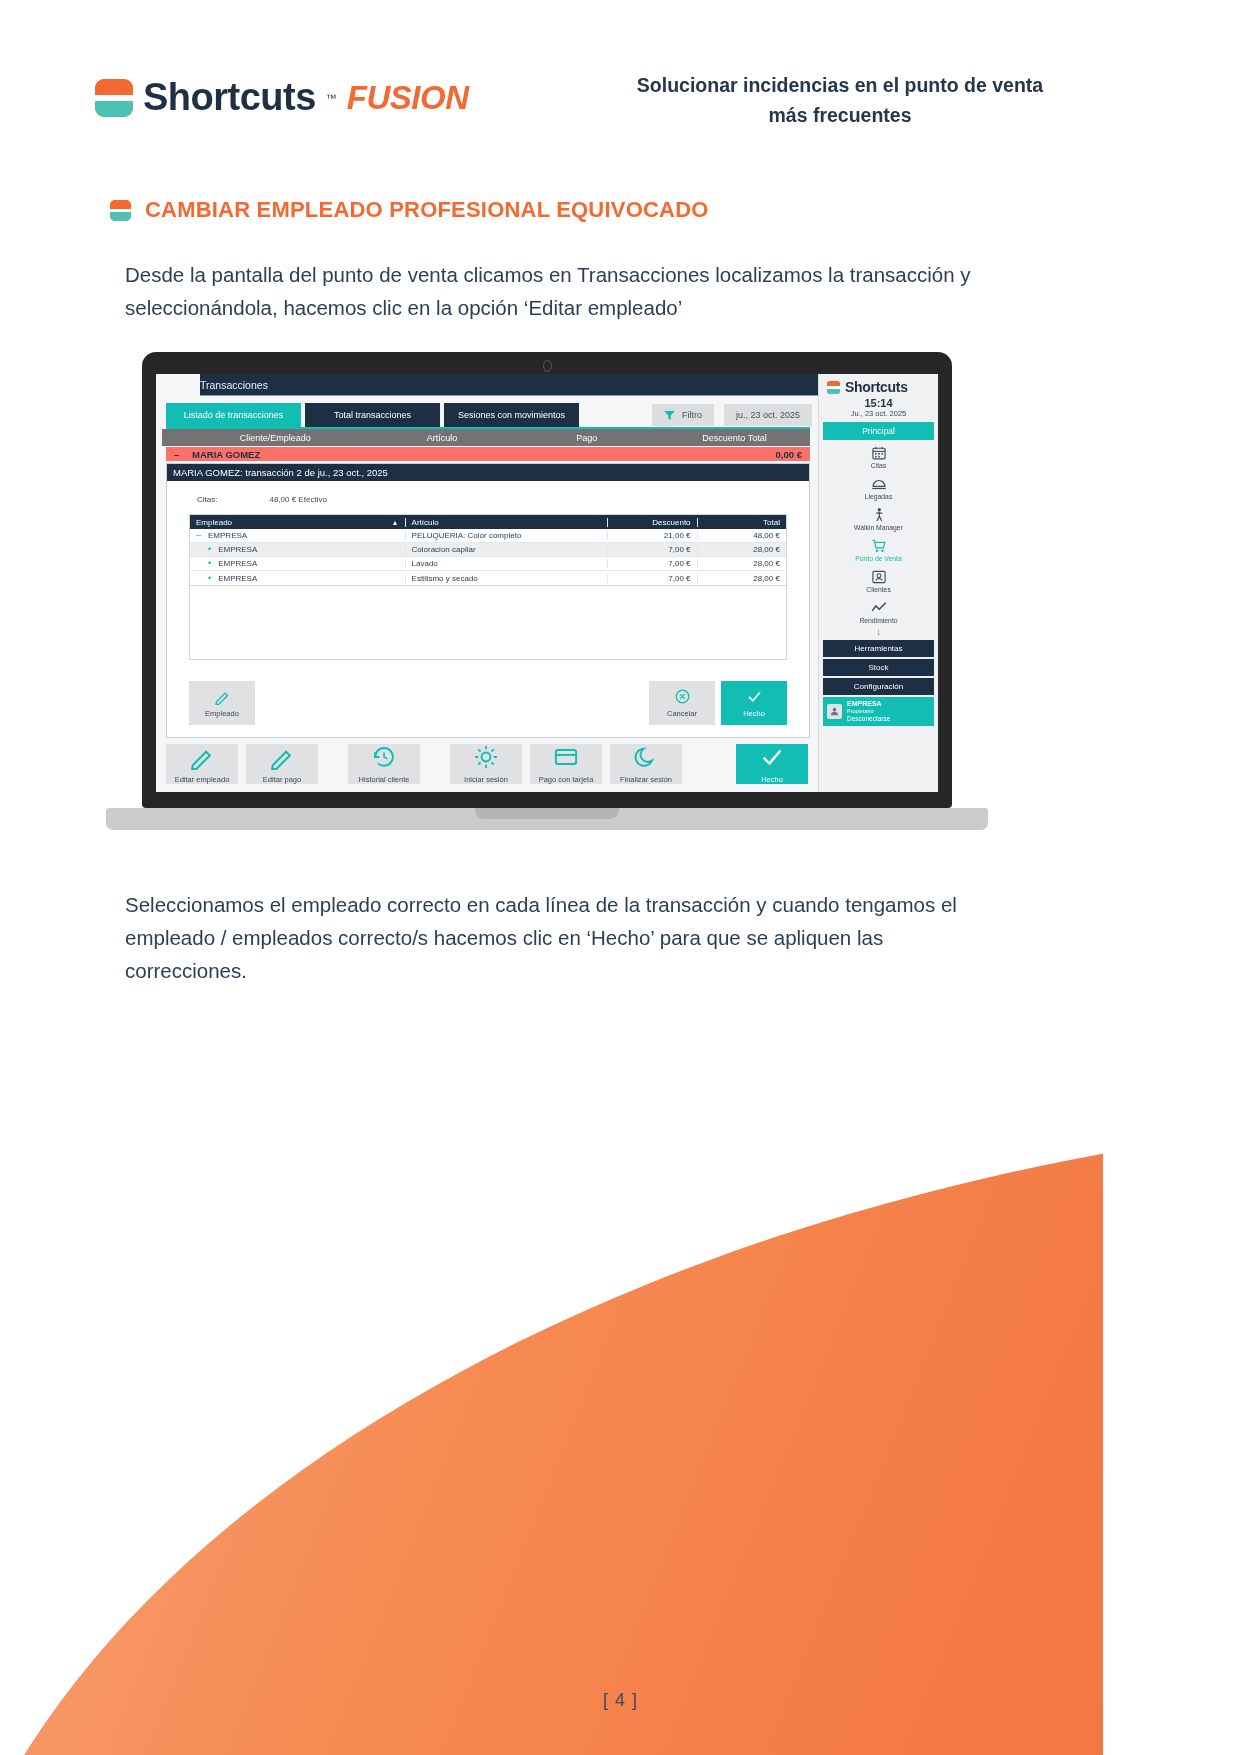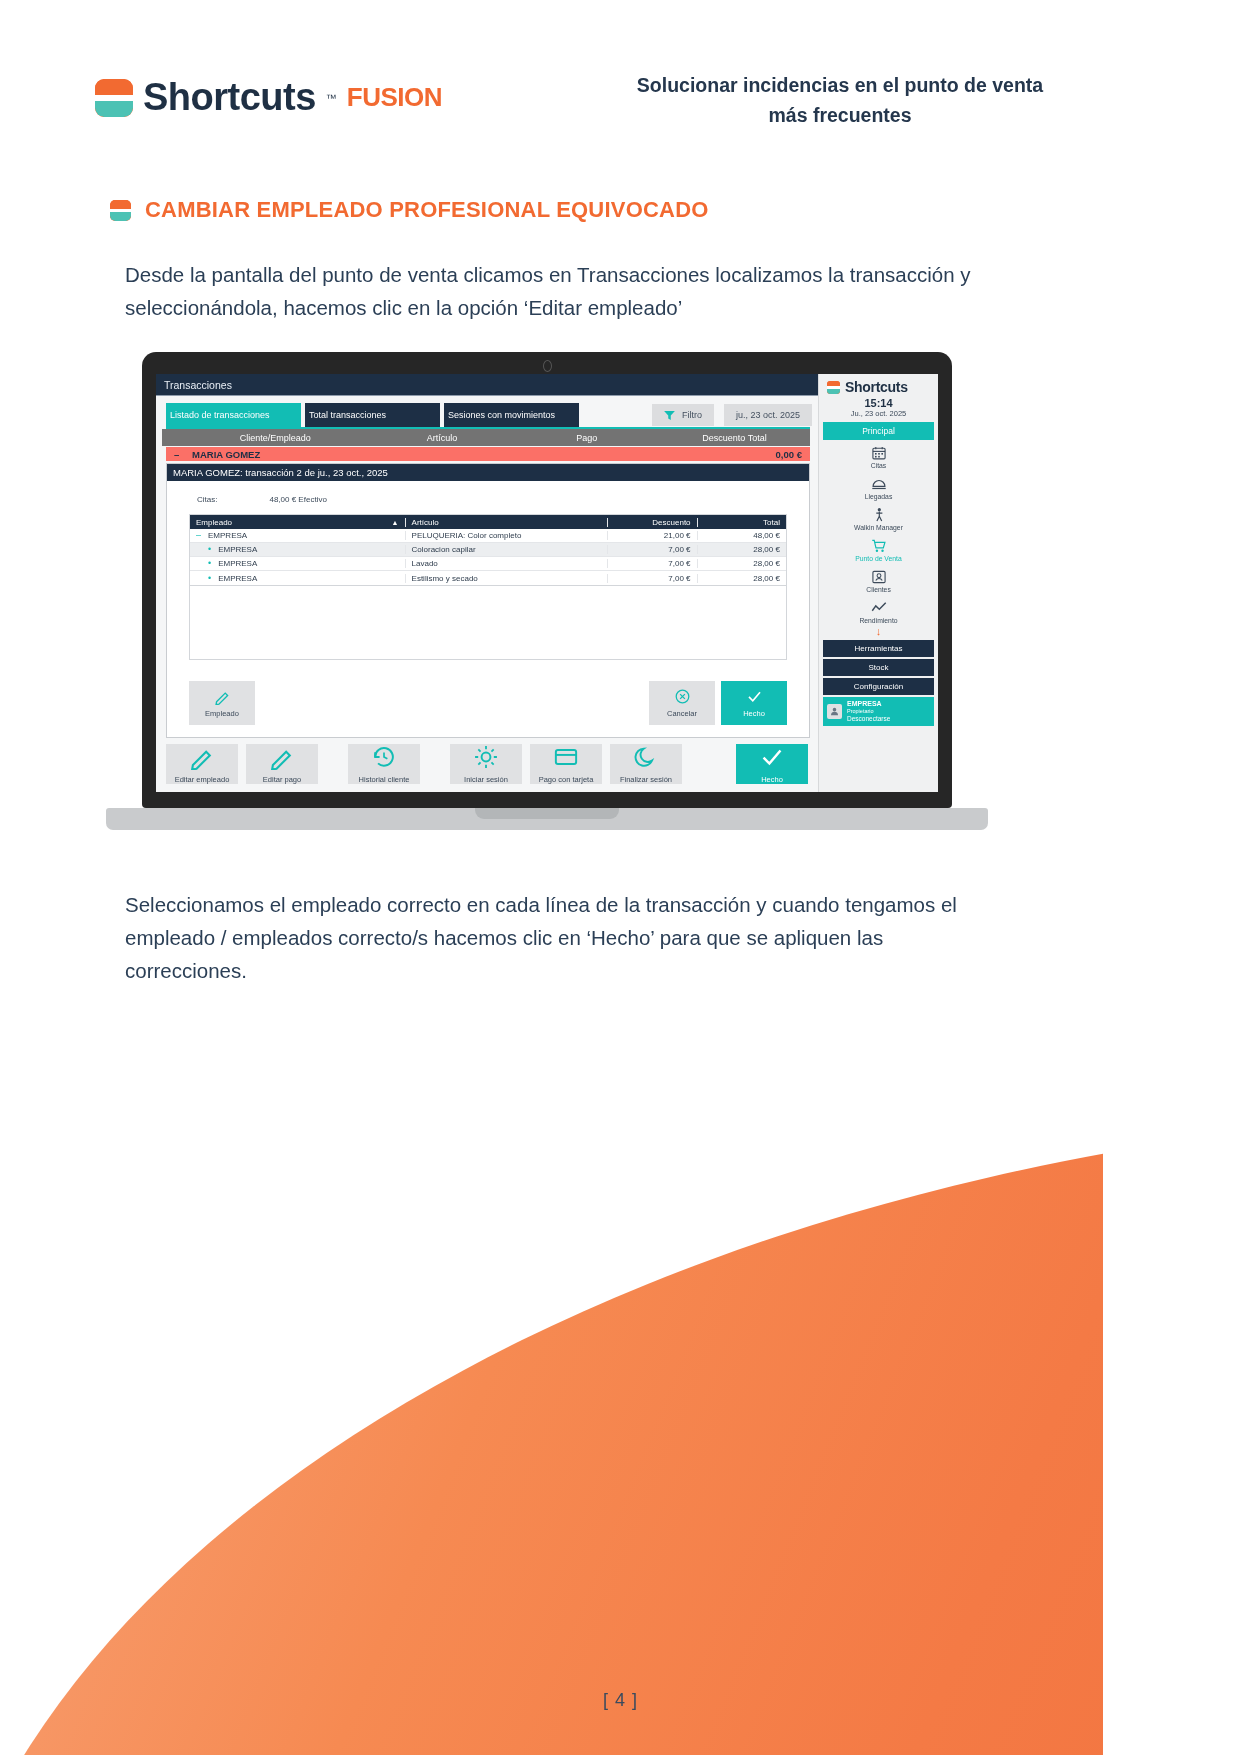--- a/index.html
+++ b/index.html
@@ -22,21 +22,21 @@
 
   
   .header{ position:absolute; left:0; top:0; width:1241px; height:160px; }
   .logo{ position:absolute; left:95px; top:76px; display:flex; align-items:center; gap:10px;}
   .logo-mark{ width:38px; height:38px; border-radius:9px; overflow:hidden; position:relative; background:#f26a31;}
   .logo-mark .lm-top{ position:absolute; left:0; top:0; width:100%; height:47%; background:#f26a31; border-radius:9px 9px 0 0;}
   .logo-mark .lm-mid{ position:absolute; left:0; top:44%; width:100%; height:14%; background:#ffffff;}
   .logo-mark .lm-bot{ position:absolute; left:0; bottom:0; width:100%; height:42%; background:#4cc2b4; border-radius:0 0 9px 9px;}
   .logo-word{ font-size:38px; font-weight:700; color:#1f3044; letter-spacing:-0.5px; font-family:"Liberation Sans", sans-serif;}
   .logo-tm{ font-size:11px; color:#1f3044; vertical-align:super;}
-  .logo-fusion{ font-size:26px; font-weight:700; color:#f26a31; letter-spacing:-0.5px;}
+  .logo-fusion{ font-size:33px; font-weight:700; font-style:italic; color:#f26a31; letter-spacing:-0.5px;}
 
   .header-title{ position:absolute; left:560px; top:70px; width:560px; text-align:center;
     font-size:19.5px; font-weight:700; color:#25374d; line-height:1.55; }
 
   
   .section-head{ position:absolute; left:110px; top:197px; display:flex; align-items:center; gap:14px; }
   .sh-mark{ width:21px; height:21px; border-radius:5px; position:relative; overflow:hidden; background:#f26a31;}
   .sh-mark .a{ position:absolute; inset:0 0 53% 0; background:#f26a31; border-radius:5px 5px 0 0;}
   .sh-mark .b{ position:absolute; left:0; top:45%; right:0; height:16%; background:#fff;}
   .sh-mark .c{ position:absolute; left:0; bottom:0; right:0; height:39%; background:#4cc2b4; border-radius:0 0 5px 5px;}
@@ -53,23 +53,23 @@
   .cam{ position:absolute; left:50%; top:8px; width:9px; height:12px; margin-left:-4.5px;
         border:1.6px solid #555; border-radius:50%; }
   .screen{ position:relative; width:100%; height:418px; background:#f5f6f7; overflow:hidden; display:flex;}
   .base{ position:absolute; left:0; top:456px; width:882px; height:22px; background:#c9cbcd; border-radius:3px 3px 7px 7px;}
   .notch{ position:absolute; left:50%; top:456px; margin-left:-72px; width:144px; height:11px;
           background:#b3b6b8; border-radius:0 0 9px 9px;}
 
   
   .pos-main{ flex:1 1 auto; display:flex; flex-direction:column; background:#f5f6f7; min-width:0;}
   .pos-titlebar{ height:22px; background:#1d2f45; color:#e8eef5; font-size:10.5px;
-      display:flex; align-items:center; padding-left:8px; border-bottom:1px solid #8e9bab;}
+      display:flex; align-items:center; border-bottom:1px solid #8e9bab;margin-left:44px;}
   .tabbar{ display:flex; align-items:center; padding:7px 6px 0 10px; gap:4px; background:#f5f6f7;}
-  .tab{ height:24px; min-width:135px; display:flex; align-items:center; 
+  .tab{ height:24px; min-width:135px; display:flex; align-items:center; justify-content:center;
         font-size:9px; color:#fff; background:#1d2f45; padding:0 4px; }
   .tab.active{ background:#12bdb4; }
   .tab-spacer{ flex:1 1 auto;}
   .chip{ height:22px; background:#dcdddf; color:#44505f; font-size:9px; display:flex; align-items:center;
          justify-content:center; gap:7px; padding:0 12px; margin-left:6px; }
   .funnel{ width:11px; height:9px; display:block;}
   .tab-underline{ height:2px; background:#12bdb4; margin:0 8px 0 10px;}
 
   .grid-head{ display:flex; background:#737373; color:#fff; font-size:9px; height:17px;
       align-items:center; margin:0 8px 0 6px;padding-left:19px;}

